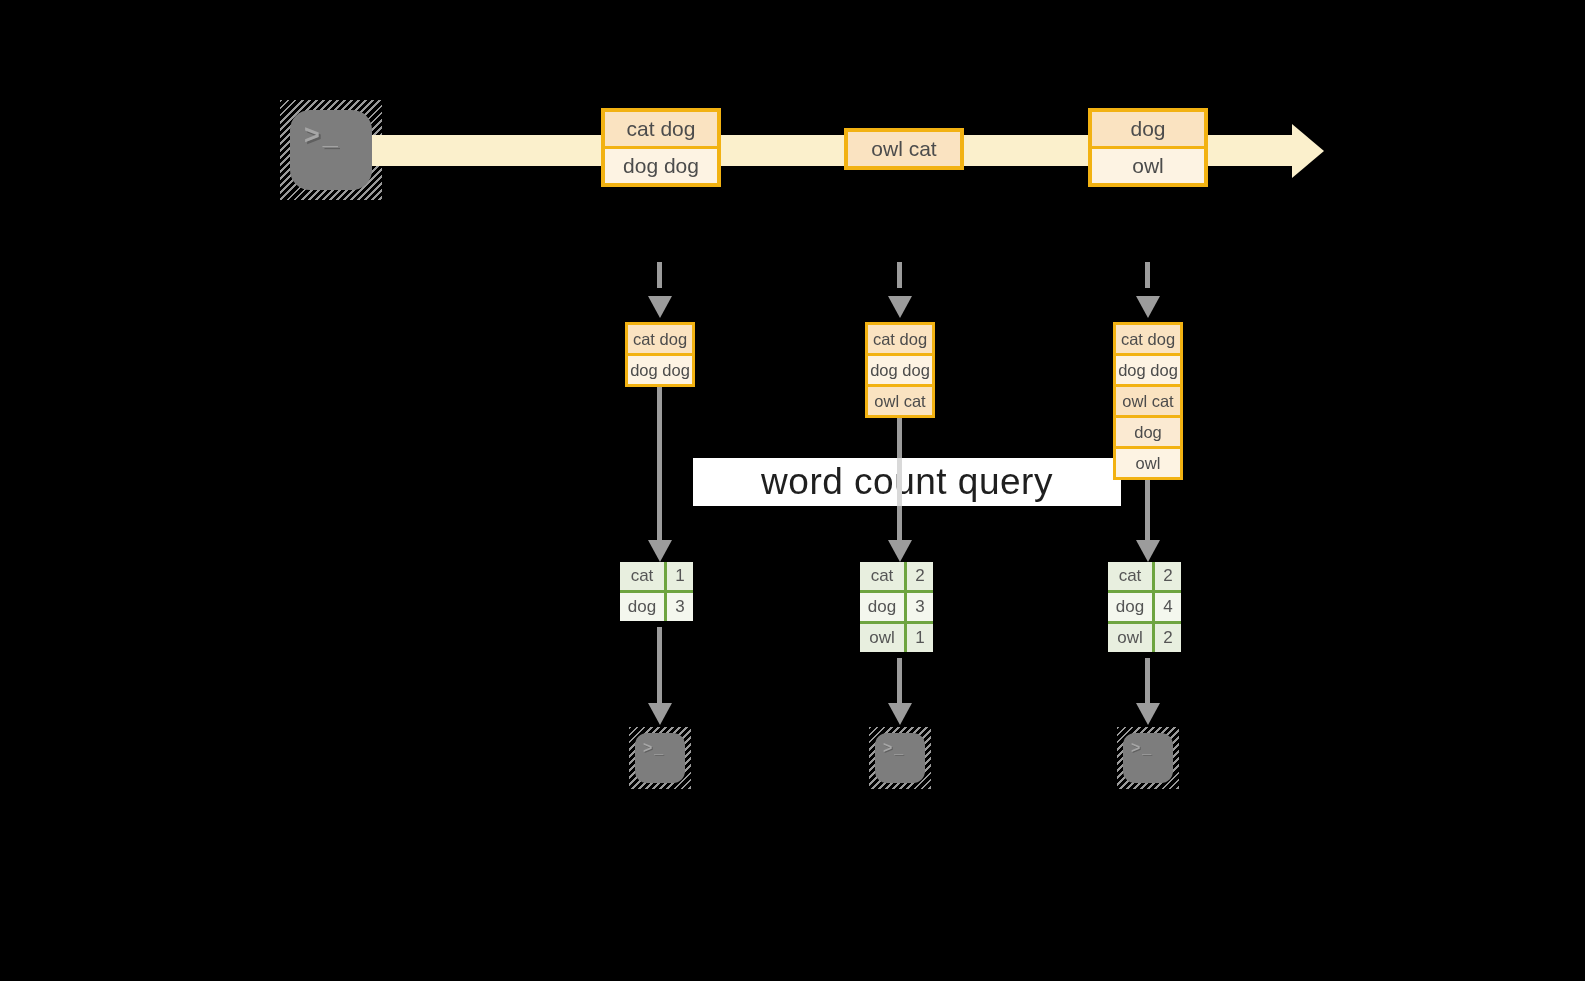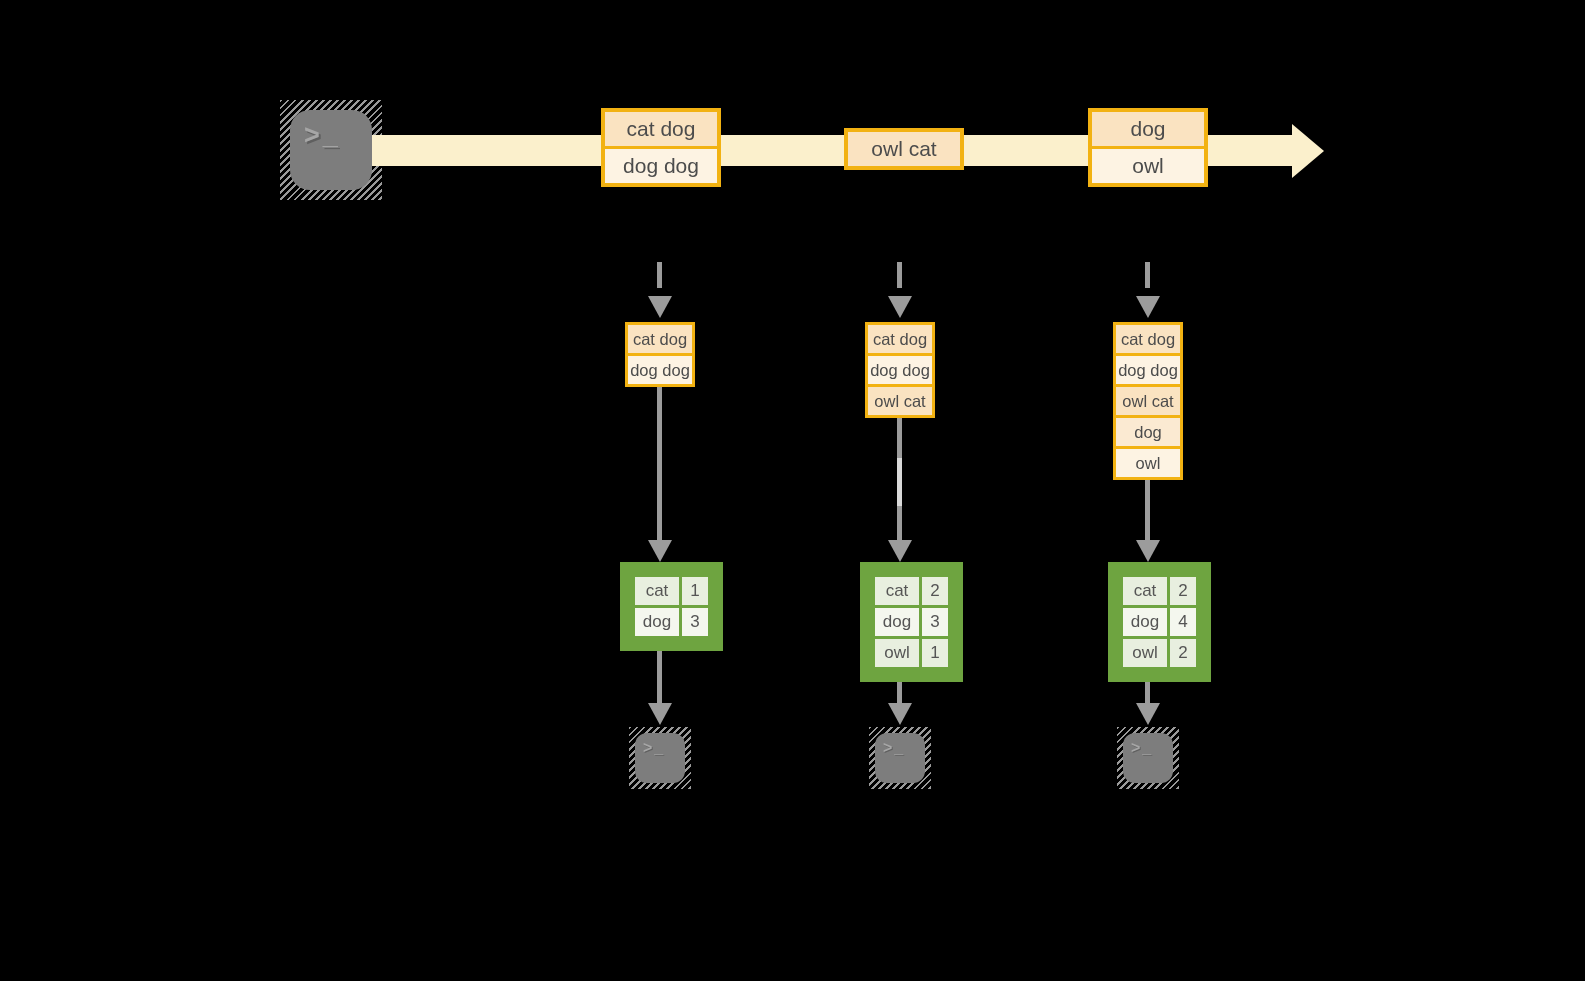--- a/index.html
+++ b/index.html
@@ -55,21 +55,21 @@
     border-left:12px solid transparent;border-right:12px solid transparent;border-top:22px solid #9c9c9c;}
 
   
   .banner{left:693px;top:458px;width:428px;height:48px;background:#ffffff;z-index:5;
     display:flex;align-items:center;justify-content:center;}
   .banner span{font-size:37px;font-weight:300;color:#1f1f1f;letter-spacing:0.5px;}
   .banner-line{left:897px;top:458px;width:5px;height:48px;background:#d9d9d9;z-index:6;}
 
   
   .wc-table{position:absolute;top:562px;display:grid;grid-template-columns:44px 26px;
-    gap:3px;padding:15px;background:#6EA440;z-index:2;}
+    gap:3px;padding:0;background:#6EA440;z-index:2;}
   .wc-table .cell{height:28px;line-height:28px;text-align:center;font-size:17px;color:#555;}
   .g-dark{background:#E8EFDF;}
   .g-light{background:#F4F7EE;}
   .wct1{left:620px;}
   .wct2{left:860px;}
   .wct3{left:1108px;}
 </style>
 </head>
 <body>
 
@@ -120,20 +120,23 @@
     <div class="row shade-light">owl</div>
   </div>
 
   <div class="vline" style="left:657px;top:387px;height:153px;"></div>
   <div class="ahead" style="left:648px;top:540px;"></div>
   <div class="vline" style="left:897px;top:418px;height:122px;"></div>
   <div class="ahead" style="left:888px;top:540px;"></div>
   <div class="vline" style="left:1145px;top:480px;height:60px;"></div>
   <div class="ahead" style="left:1136px;top:540px;"></div>
 
+  <div class="abs banner">
+    <span>word count query</span>
+  </div>
   <div class="abs banner-line"></div>
 
   <div class="wc-table wct1">
     <div class="cell g-dark">cat</div>
     <div class="cell g-dark">1</div>
     <div class="cell g-light">dog</div>
     <div class="cell g-light">3</div>
   </div>
   <div class="wc-table wct2">
     <div class="cell g-dark">cat</div>

